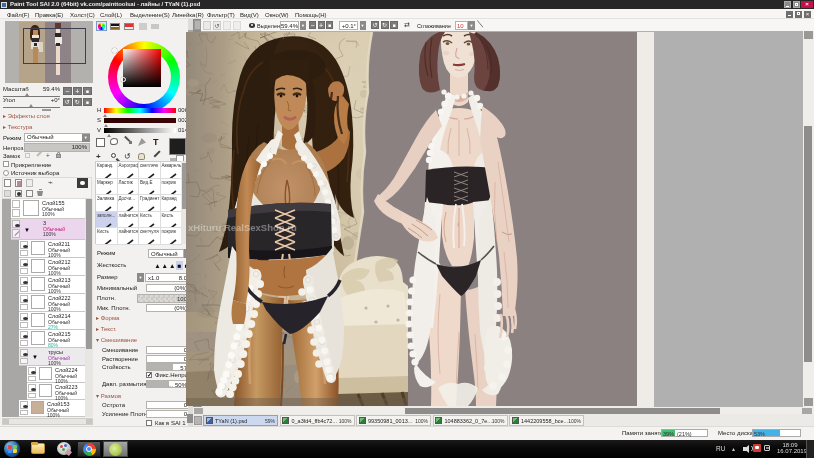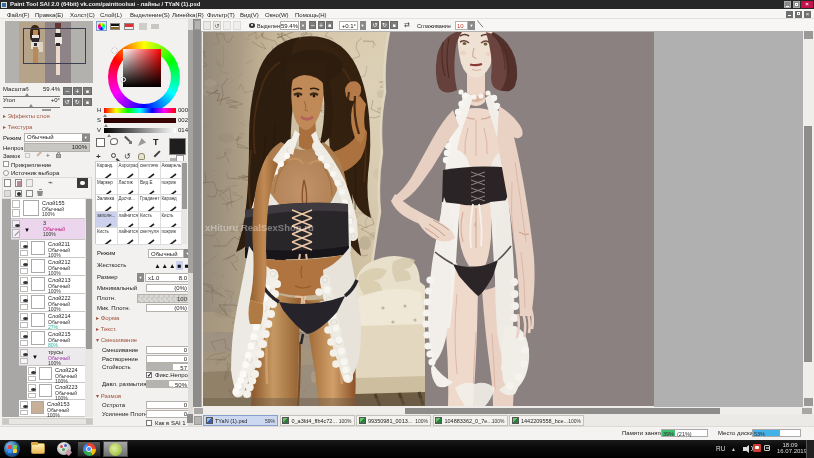--- a/index.html
+++ b/index.html
@@ -438,21 +438,21 @@
 <div class="btn" style="left:390px;top:21px;width:8px;height:8px;font-size:5px;line-height:7px;">■</div>
 <div class="abs" style="left:404px;top:21px;font-size:7px;color:#333;">⇄</div>
 <div class="abs" style="left:417px;top:22.5px;font-size:5.5px;color:#1a1a1a;">Сглаживание</div>
 <div class="fld" style="left:455px;top:20.5px;width:13px;height:9px;line-height:8px;padding-left:1px;color:#c0392b;">10</div>
 <div class="abs" style="left:468px;top:20.5px;width:7px;height:9px;background:#8a8a8a;color:#fff;font-size:4px;text-align:center;line-height:9px;">▼</div>
 <div class="abs" style="left:477px;top:19px;font-size:9px;color:#333;">⟍</div>
 
 <div class="abs" style="left:201px;top:31px;width:613px;height:376px;background:#b0b0b0;"></div>
 
 <div class="abs" style="left:202px;top:31.5px;width:452px;height:375px;background:#efece7;"></div>
-    <div class="abs" style="left:203px;top:32px;width:451px;height:374px;overflow:hidden;" id="canvas">
+    <div class="abs" style="left:186px;top:32px;width:451px;height:374px;overflow:hidden;" id="canvas">
 
 <svg width="451" height="374" viewBox="0 0 451 374">
 <defs>
  <linearGradient id="wallg" x1="0" y1="0" x2="1" y2="0">
   <stop offset="0" stop-color="#94897a"></stop>
             <stop offset="0.35" stop-color="#bcab8d"></stop>
             <stop offset="0.8" stop-color="#cdbd9f"></stop>
             <stop offset="1" stop-color="#d6c9ad"></stop>
  </linearGradient>
  <radialGradient id="walllight" cx="0.78" cy="0.2" r="0.6">

